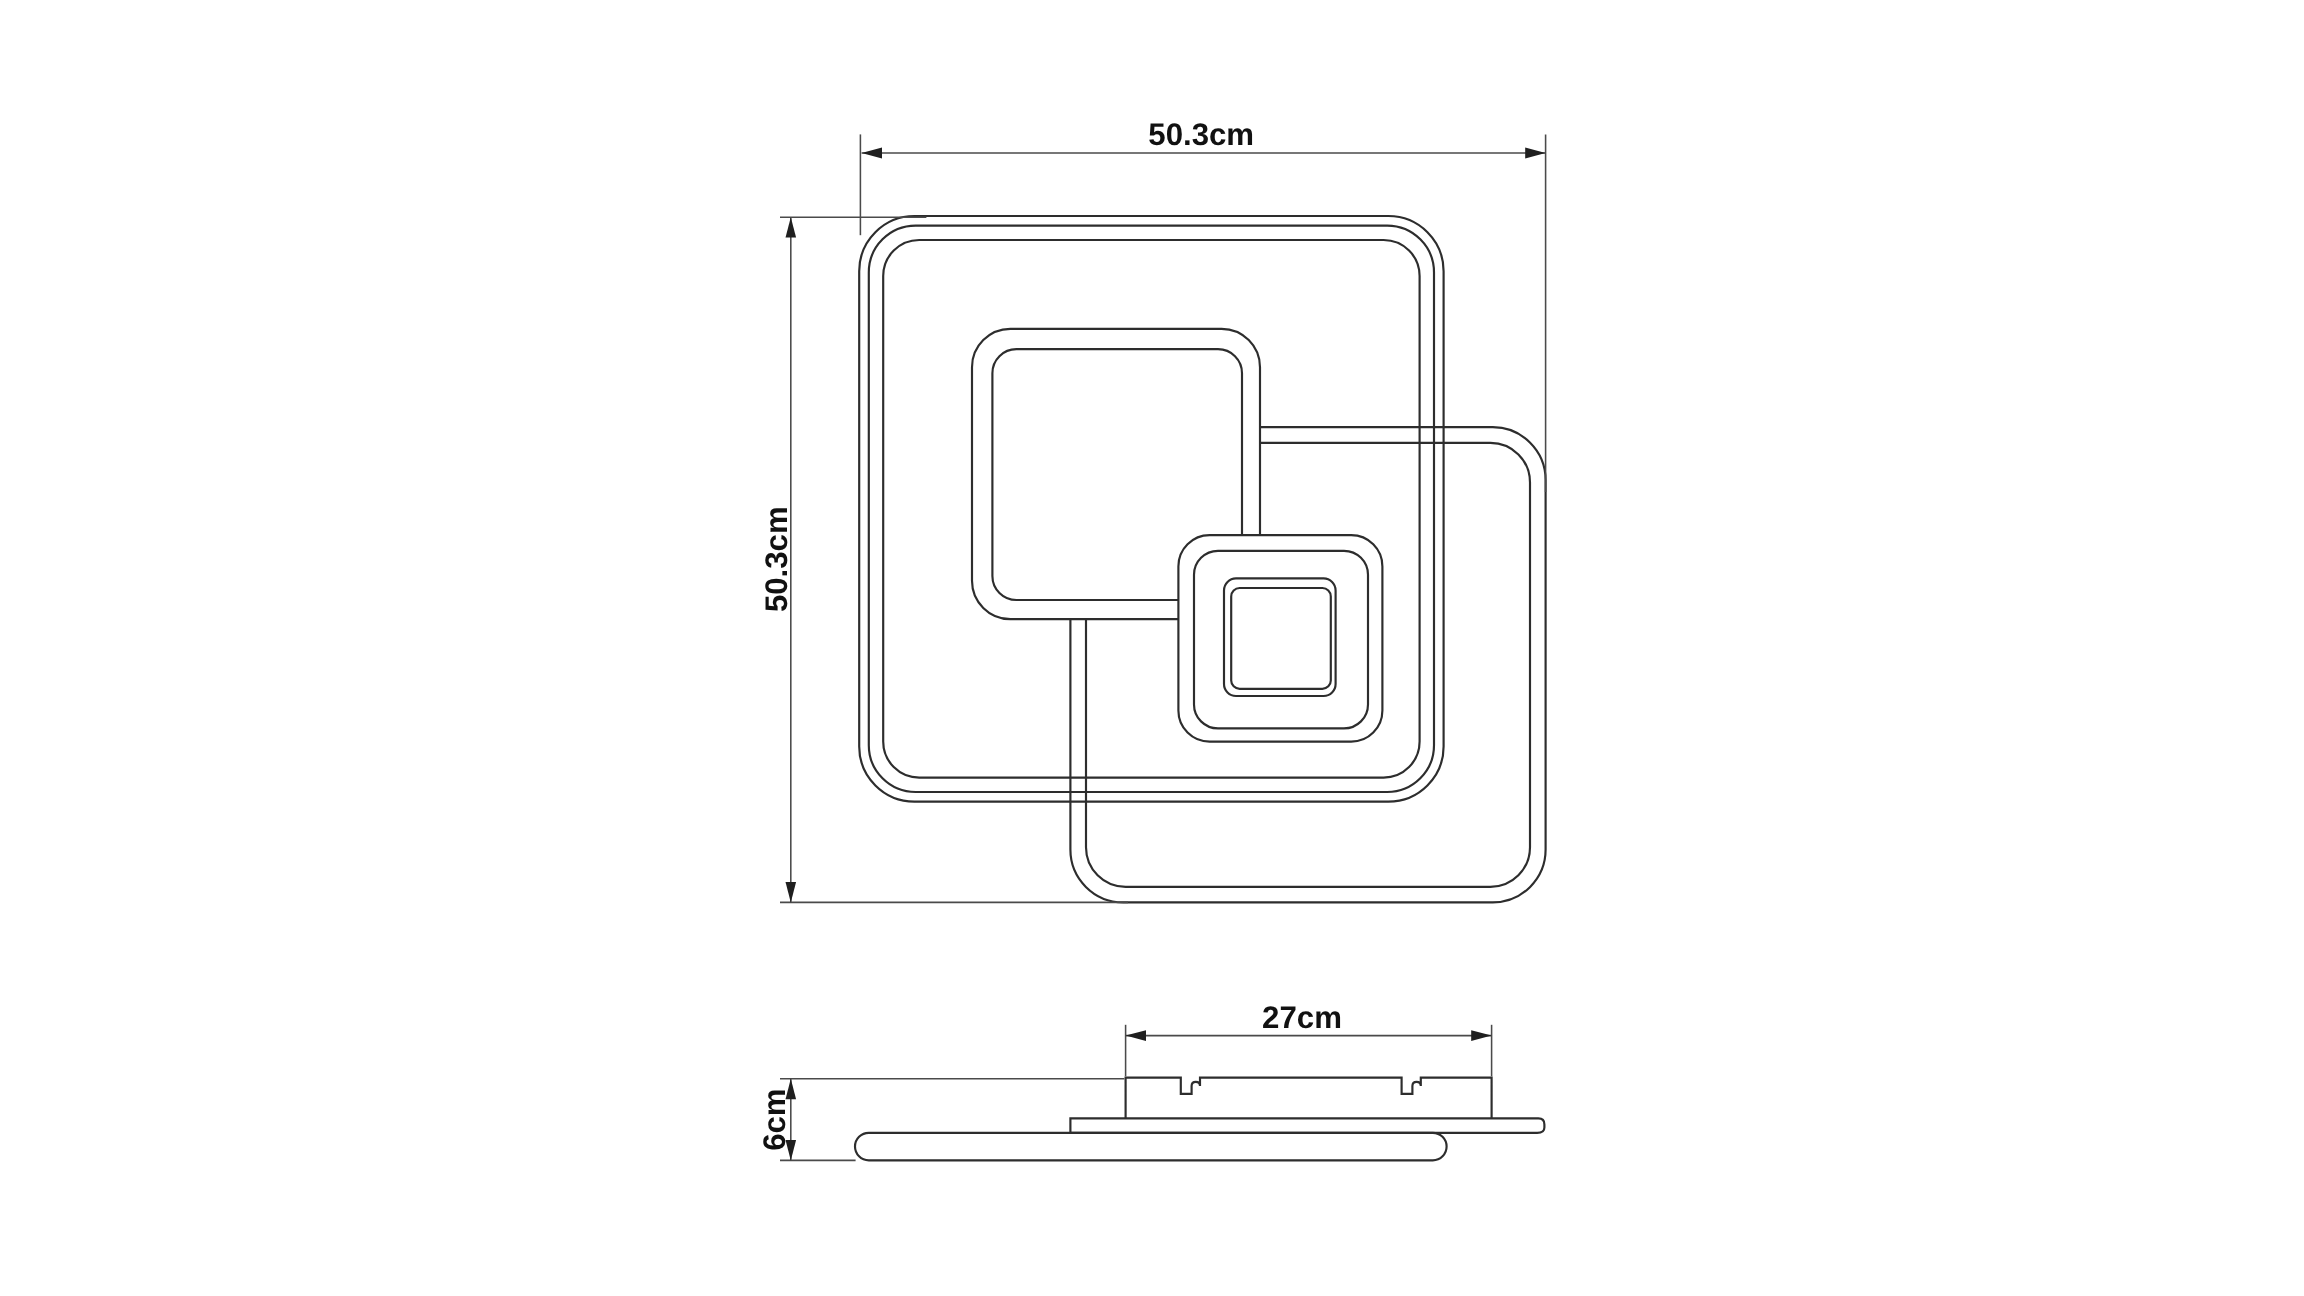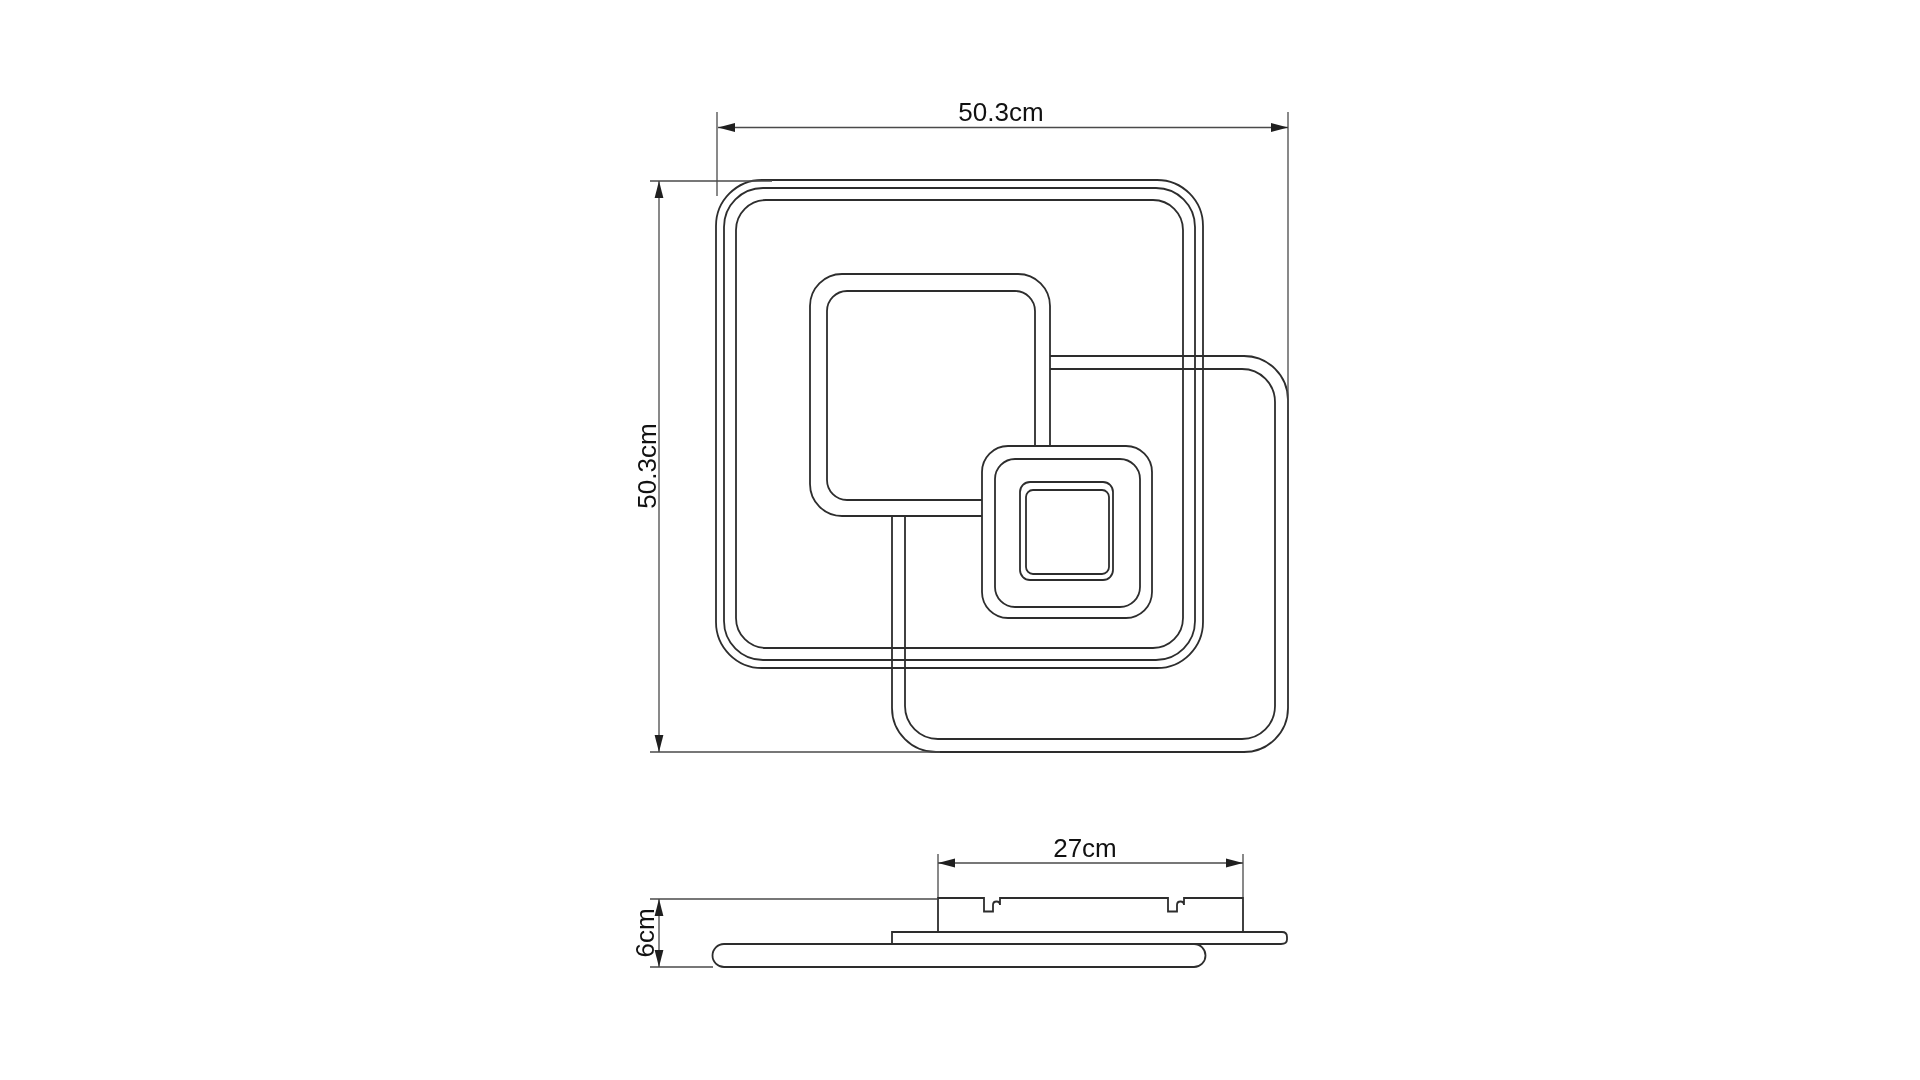--- a/index.html
+++ b/index.html
@@ -6,20 +6,21 @@
     margin: 0;
     padding: 0;
     background: #ffffff;
   }
   .canvas {
     position: relative;
     width: 1920px;
     height: 1080px;
     background: #ffffff;
     overflow: hidden;
+    font-weight: bold;
   }
   svg { display: block; }
   .shape {
     fill: none;
     stroke: #2d2d2d;
     stroke-width: 1.8;
   }
   .shape-filled {
     fill: #ffffff;
     stroke: #2d2d2d;

